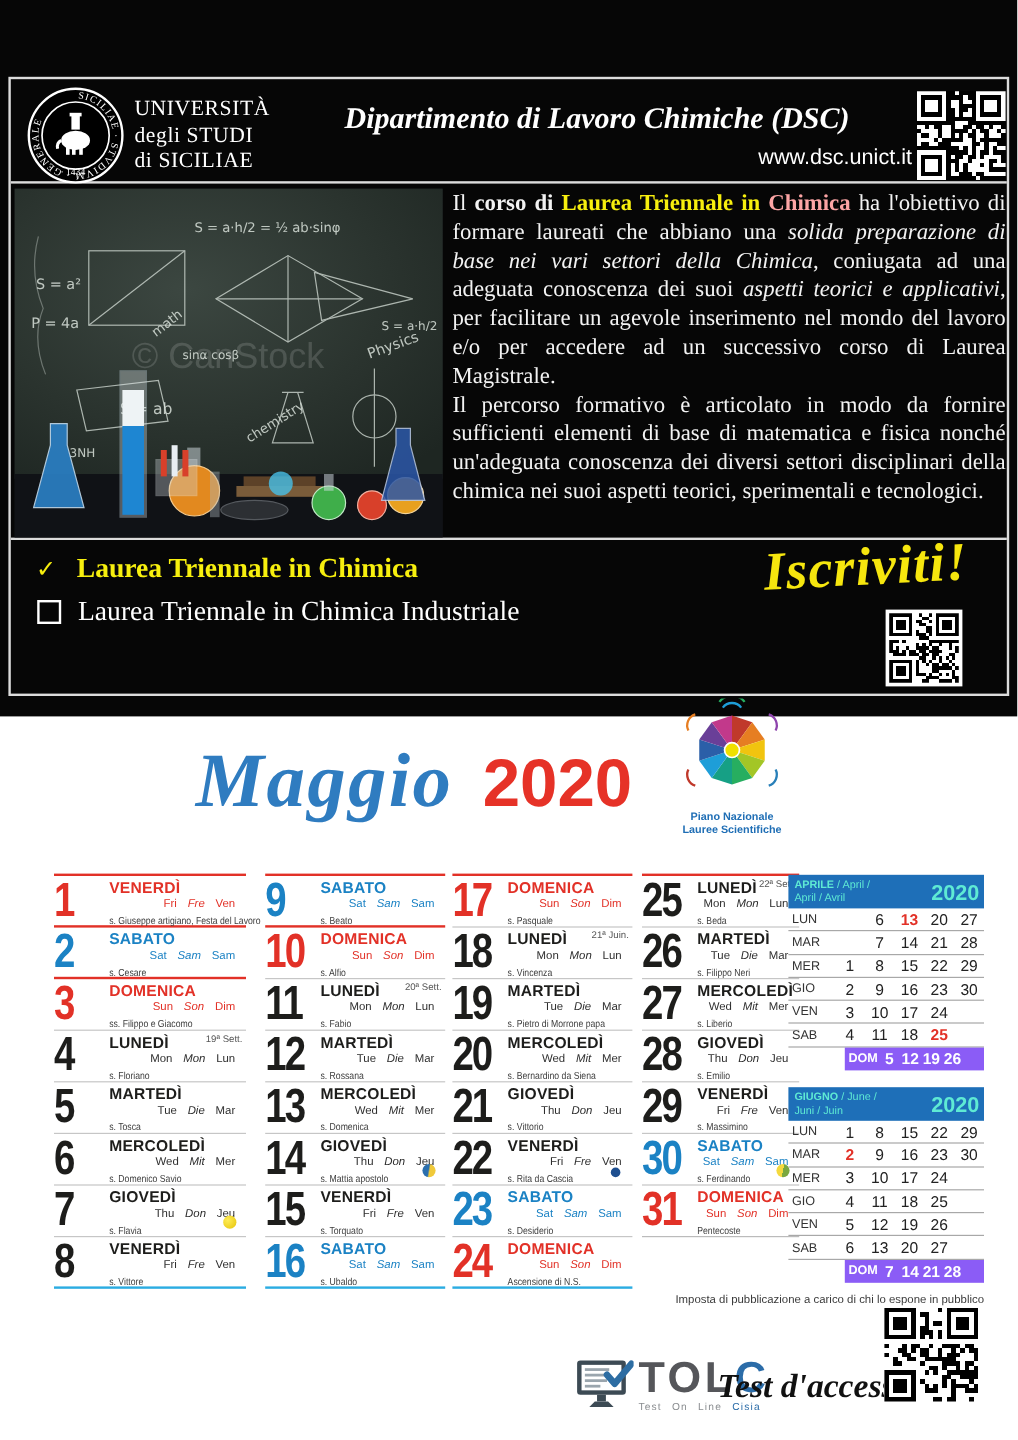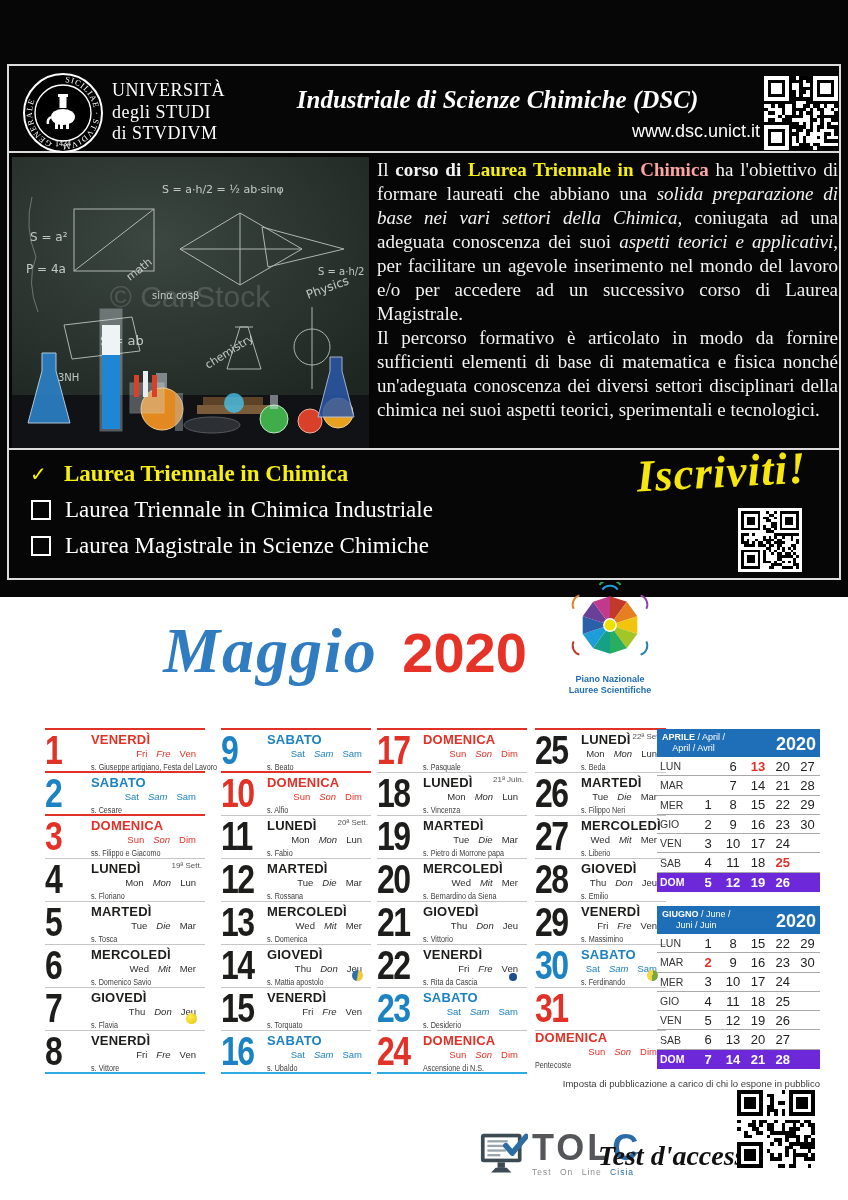--- a/index.html
+++ b/index.html
@@ -48,21 +48,21 @@
   .cal-year{font-family:"Liberation Sans",sans-serif;font-weight:bold;font-size:56px;
             color:#e63227;margin-left:20px;}
   .pls{position:absolute;left:558px;top:582px;width:104px;text-align:center;}
   .pls-caption{font-size:9px;color:#1f6eb5;line-height:1.25;font-weight:bold;}
 
   .cal-grid{position:absolute;left:0;top:0;width:848px;height:1200px;pointer-events:none;}
   .cal-col{position:absolute;top:728px;border-top:2.5px solid #e23127;box-sizing:border-box;}
   .day-cell{position:relative;height:43px;border-bottom:1px solid #c6c6c6;display:flex;box-sizing:border-box;}
   .day-cell.sep-red{border-bottom:2px solid #e23127;}
   .day-cell.sep-cyan{border-bottom:2.5px solid #2bace2;}
-  .day-cell.sep-gray{border-bottom:1px solid #bbb;flex-direction:column;}
+  .day-cell.sep-gray{border-bottom:1px solid #bbb;}
   .num{width:46px;font-size:40px;font-weight:bold;line-height:40px;letter-spacing:-2px;
        transform:scaleX(.8);transform-origin:0 55%;}
   .info{flex:1;padding-top:2px;min-width:0;}
   .dname{font-size:13px;font-weight:bold;letter-spacing:.2px;}
   .abbr{font-size:9.5px;margin-top:1px;white-space:nowrap;text-align:right;}
   .ab{margin-right:9px;}
   .ab.mid{font-style:italic;}
   .saint{font-size:8.5px;color:#3c3c3c;margin-top:3px;white-space:nowrap;
          transform:scaleX(.85);transform-origin:0 50%;}
   .week{position:absolute;top:2px;right:3px;font-size:8px;color:#555;}
@@ -72,29 +72,29 @@
   .moon-new{background:#1d4e8f;width:8px;height:8px;right:10px;}
   .moon-first{background:linear-gradient(100deg,#f4d93e 50%,#7aa83f 50%);}
   .t-red .num,.t-red .dname,.t-red .abbr{color:#e23127;}
   .t-blue .num,.t-blue .dname,.t-blue .abbr{color:#1b82c4;}
   .t-blk .num,.t-blk .dname{color:#1d1d1b;}
   .t-blk .abbr{color:#2e2e2e;}
 
   .mini{position:absolute;left:657px;width:163px;}
   .mini-apr{top:729px;}
   .mini-jun{top:906px;}
-  .mini-head{position:relative;height:28px;background:#1e6fb8;color:#ffffff;text-align:center;}
+  .mini-head{position:relative;height:28px;background:#1e6fb8;color:#5eead4;}
   .mini-name{position:absolute;left:5px;top:3px;font-size:9px;line-height:1.25;}
   .mini-year{position:absolute;right:4px;bottom:2px;font-size:18px;font-weight:bold;}
   .mini-row{height:19.3px;display:flex;align-items:center;border-bottom:1px solid #a8a8a8;
             font-size:13px;color:#222;box-sizing:border-box;}
   .mini-label{width:36px;font-size:10.5px;color:#333;padding-left:3px;}
   .mini-cell{width:25px;text-align:center;}
   .mini-cell.redday{color:#e23127;font-weight:bold;}
-  .mini-row.dom{background:#6d28d9;color:#fff;font-weight:bold;border-bottom:none;}
+  .mini-row.dom{background:#8b5cf6;color:#fff;font-weight:bold;border-bottom:none;margin-left:47px;}
   .mini-row.dom .mini-label{color:#fff;}
 
   .cal-note{position:absolute;right:28px;top:1078px;font-size:9.5px;color:#3a3a3a;padding-left:36px;}
 
   
   .tolc{position:absolute;left:480px;top:1130px;display:flex;align-items:flex-start;}
   .tolc-text{margin-left:4px;}
   .tolc-acronym{font-size:36px;font-weight:bold;letter-spacing:3px;color:#55565a;line-height:1;}
   .tolc-acronym .blue{color:#2b6ca8;}
   .tolc-sub{font-size:8.5px;color:#8a8d90;letter-spacing:1px;word-spacing:5px;margin-top:1px;}
@@ -131,24 +131,24 @@
         <path d="M29,45 q-4,2 -3,7" stroke="#fff" stroke-width="2.5" fill="none"></path>
         <rect x="33" y="50" width="3" height="7" fill="#fff"></rect>
         <rect x="38" y="51" width="3" height="6" fill="#fff"></rect>
         <rect x="44" y="50" width="3" height="7" fill="#fff"></rect>
       </g>
     </svg>
 
     <div class="univ">
       <div>UNIVERSITÀ</div>
       <div>degli STUDI</div>
-      <div>di STVDIVM</div>
+      <div>di SICILIAE</div>
     </div>
 
-    <div class="dept">Industriale di  Scienze Chimiche (DSC)</div>
+    <div class="dept">Dipartimento di  Lavoro Chimiche (DSC)</div>
     <div class="site">www.dsc.unict.it</div>
     <div class="qr-top" id="qr1"><svg viewBox="0 0 21 21" shape-rendering="crispEdges" style="width: 100%; height: 100%;">
           <rect x="9" y="0" width="1" height="1" fill="#ffffff"></rect>
           <rect x="11" y="1" width="1" height="1" fill="#ffffff"></rect>
           <rect x="8" y="2" width="1" height="1" fill="#ffffff"></rect>
           <rect x="9" y="2" width="1" height="1" fill="#ffffff"></rect>
           <rect x="11" y="2" width="1" height="1" fill="#ffffff"></rect>
           <rect x="12" y="2" width="1" height="1" fill="#ffffff"></rect>
           <rect x="8" y="3" width="1" height="1" fill="#ffffff"></rect>
           <rect x="9" y="3" width="1" height="1" fill="#ffffff"></rect>
@@ -341,24 +341,20 @@
     </div>
 
     <div class="courses" id="course-list">
         <div class="course-item checked">
           <span class="ck">✓</span>
           <span>Laurea Triennale in Chimica</span>
         </div>
         <div class="course-item">
           <span class="box"></span>
           <span>Laurea Triennale in Chimica Industriale</span>
-        </div>
-        <div class="course-item">
-          <span class="box"></span>
-          <span>Laurea Magistrale in Scienze Chimiche</span>
         </div>
       </div>
     <div class="iscriviti">Iscriviti!</div>
     <div class="qr-mid" id="qr2"><svg viewBox="0 0 21 21" shape-rendering="crispEdges" style="width: 100%; height: 100%;">
           <rect x="0" y="0" width="21" height="21" fill="#ffffff"></rect>
           <rect x="9" y="0" width="1" height="1" fill="#000000"></rect>
           <rect x="12" y="0" width="1" height="1" fill="#000000"></rect>
           <rect x="10" y="1" width="1" height="1" fill="#000000"></rect>
           <rect x="11" y="1" width="1" height="1" fill="#000000"></rect>
           <rect x="8" y="2" width="1" height="1" fill="#000000"></rect>

